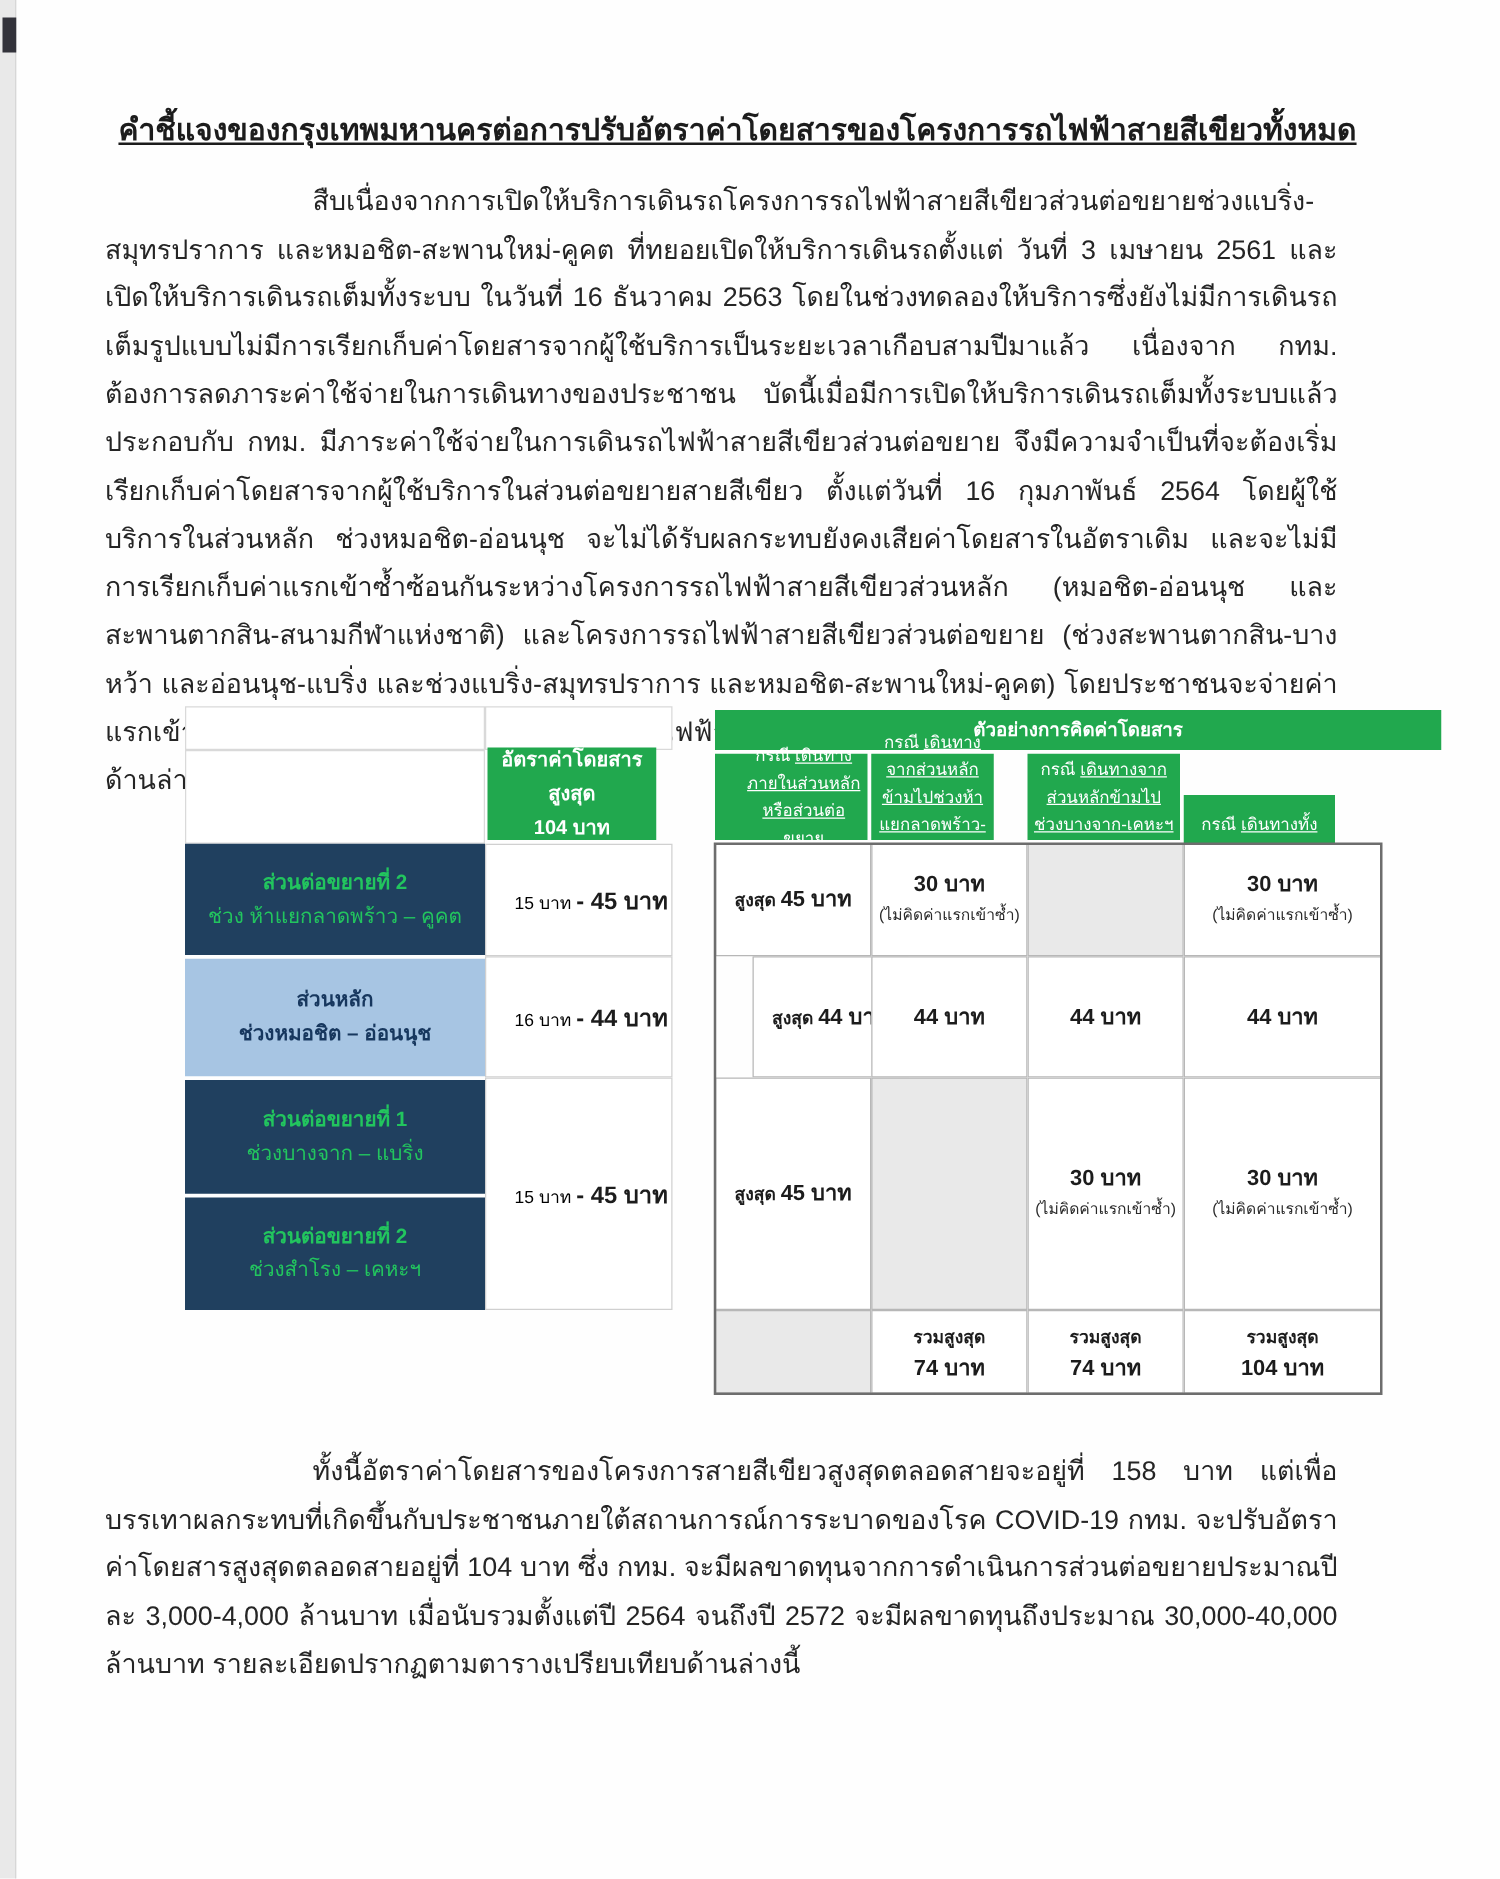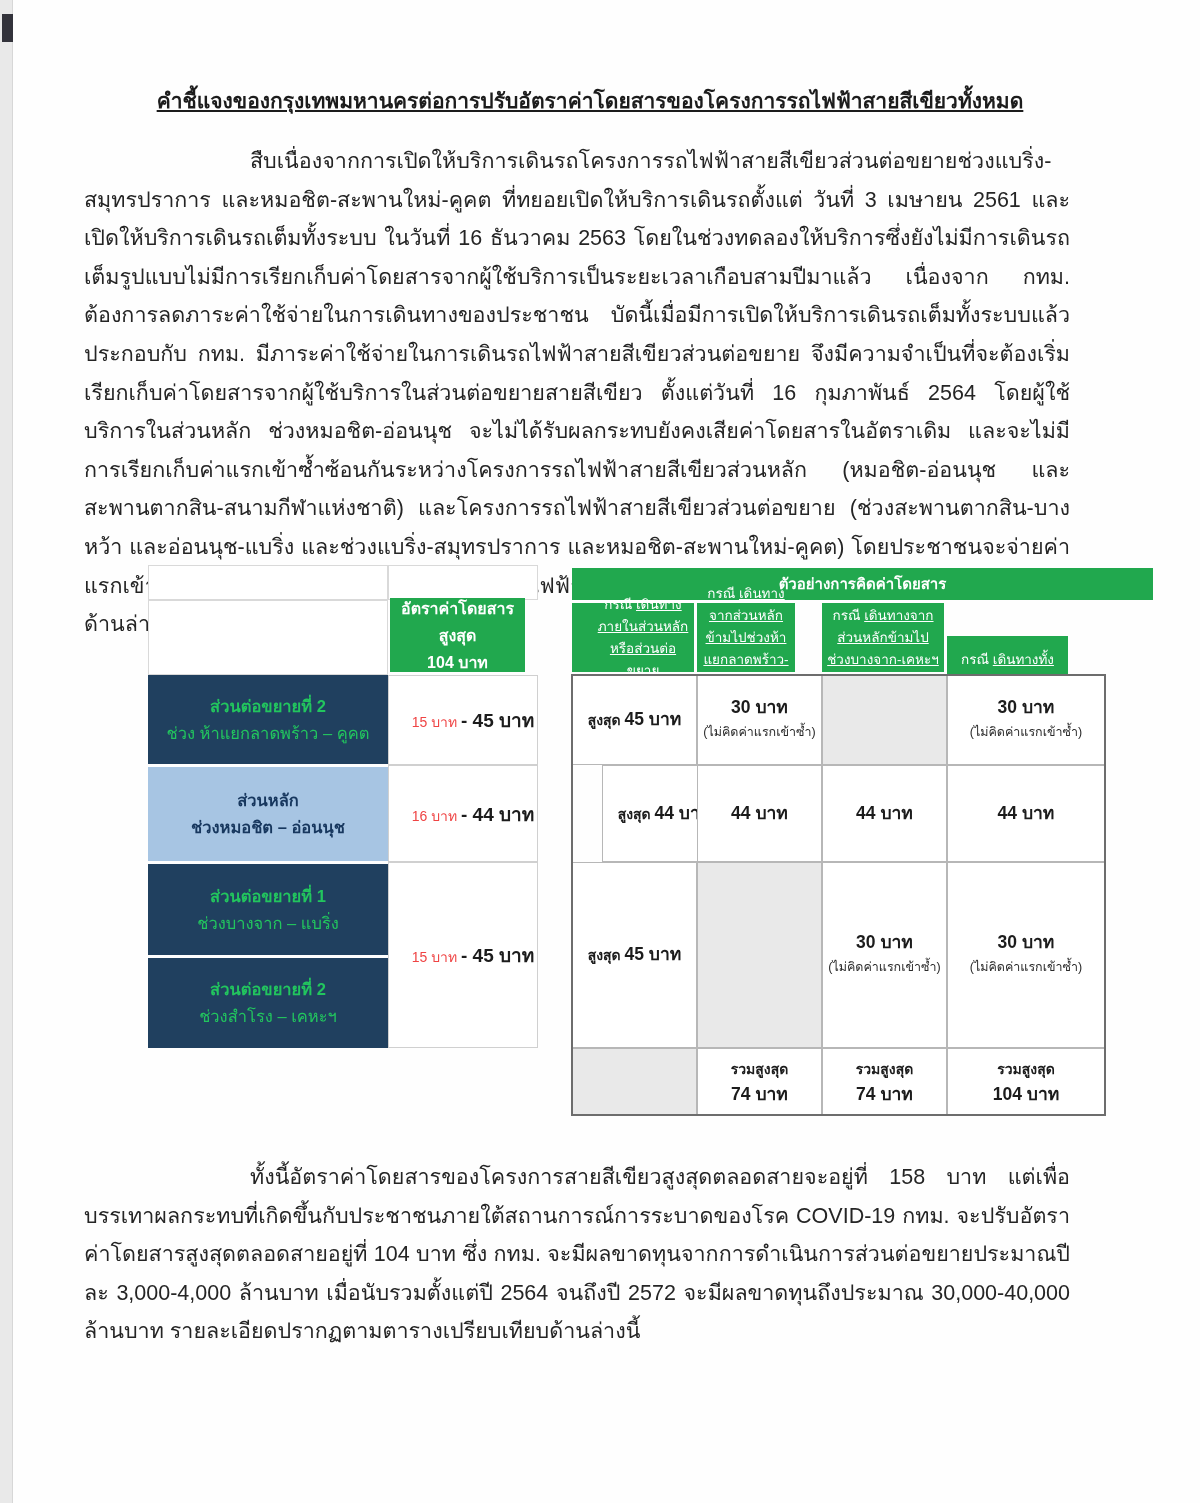--- a/index.html
+++ b/index.html
@@ -26,21 +26,21 @@
     position: absolute;
     left: 2px; top: 14px;
     width: 11px; height: 28px;
     background: #33333b;
   }
   .doc-title {
     position: absolute;
     left: 90px; top: 84px;
     width: 1000px;
     text-align: center;
-    font-size: 21px;
+    font-size: 24px;
     font-weight: bold;
     text-decoration: underline;
     color: #1c1c1c;
   }
   .para {
     position: absolute;
     left: 84px;
     width: 986px;
     font-size: 21.5px;
     line-height: 38.6px;
@@ -95,21 +95,21 @@
     background: var(--lightblue);
     color: #17375e;
     font-weight: bold;
     font-size: 16.5px;
     line-height: 27px;
   }
   .fare-cell {
     background: #ffffff;
     border: 1px solid #d0d0d0;
   }
-  .fare-cell .low { color: #ef4444; font-size: 14px; margin-left: 20px; }
+  .fare-cell .low { color: #000000; font-size: 14px; margin-left: 20px; }
   .fare-cell .high { color: #1c1c1c; font-size: 19px; font-weight: bold; }
   .data-cell {
     background: #ffffff;
     border: 1px solid #b7b7b7;
     line-height: 25px;
   }
   .data-cell .pre { font-size: 14px; color: #1c1c1c; font-weight: bold; }
   .data-cell .big { font-size: 17.5px; font-weight: bold; color: #1c1c1c; }
   .data-cell .sub { font-size: 12.5px; color: #2a2a2a; }
   .gray-cell { background: #e9e9e9; border: 1px solid #b7b7b7; }

